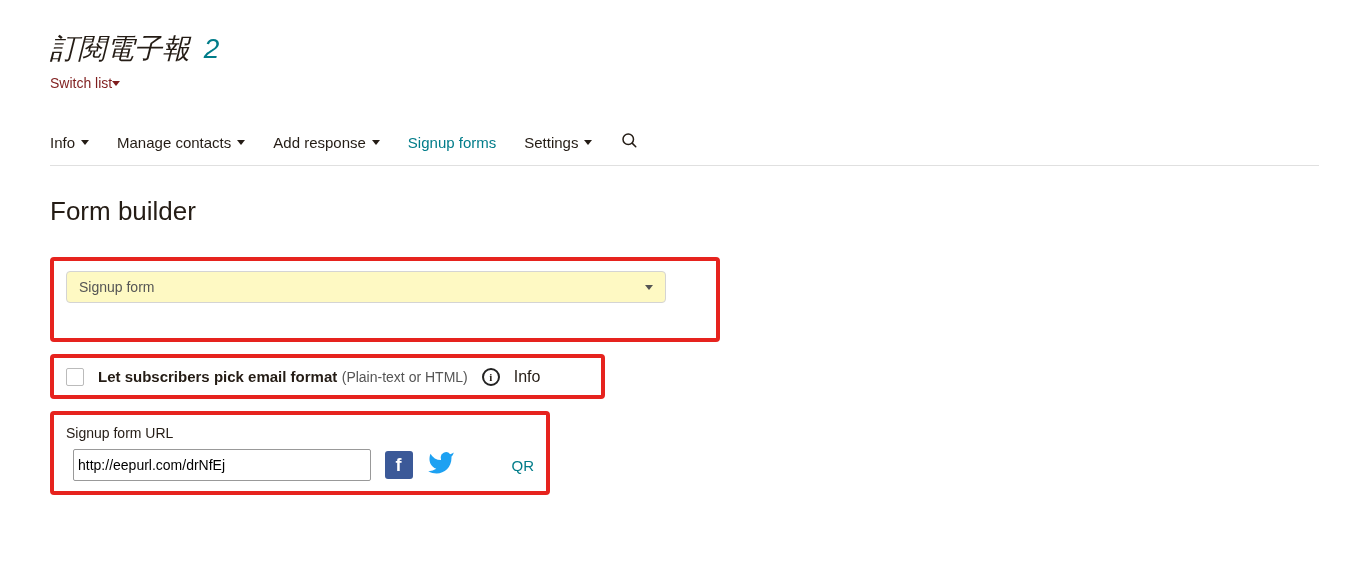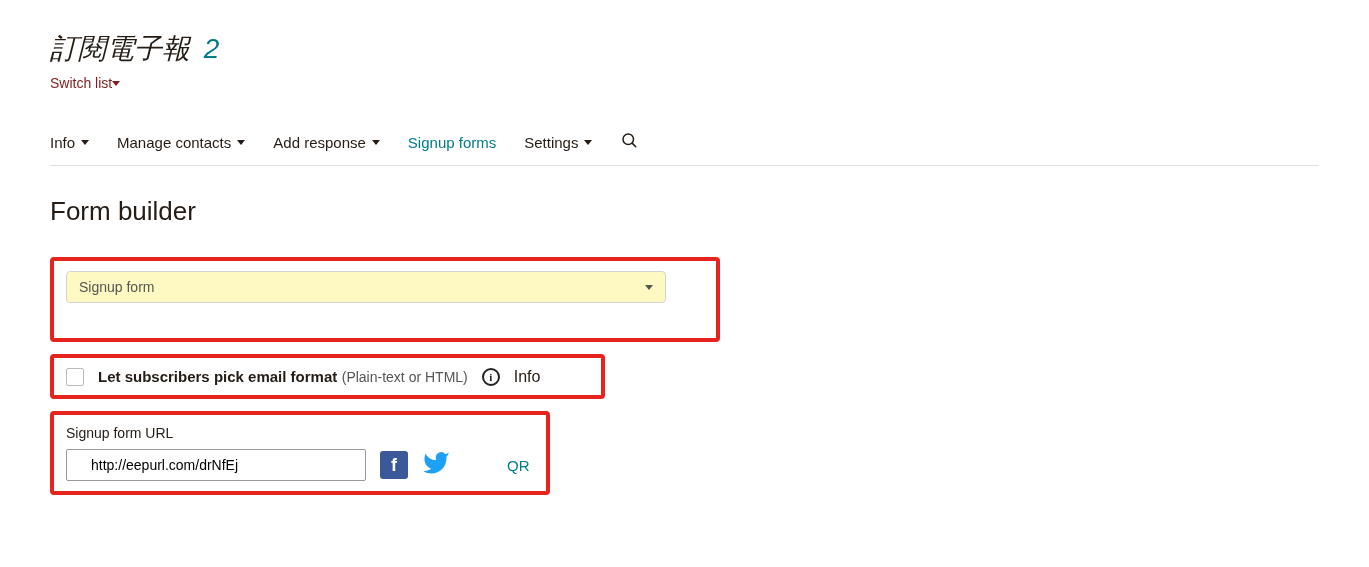--- a/index.html
+++ b/index.html
@@ -101,22 +101,23 @@
   align-items: center; justify-content: center;
   font-size: 11px; font-weight: 700;
   font-family: Georgia, serif;
 }
 .info-text { font-size: 16px; }
 .url-input {
   width: 300px;
   height: 32px;
   border: 1px solid #999;
   border-radius: 2px;
-  padding: 0 24px;
-  font-size: 14px;
+  padding: 0 4px;
+  font-size: 14px;
+  margin-left: 7px;
 }
 .share-row { display: flex; align-items: center; gap: 14px; margin-top: 8px; }
 .fb-icon {
   width: 28px; height: 28px;
   background: #3b5998;
   border-radius: 3px;
   display:flex; align-items:center; justify-content:center;
   color:#fff; font-weight:700; font-size:18px;
   cursor:pointer;
 }

